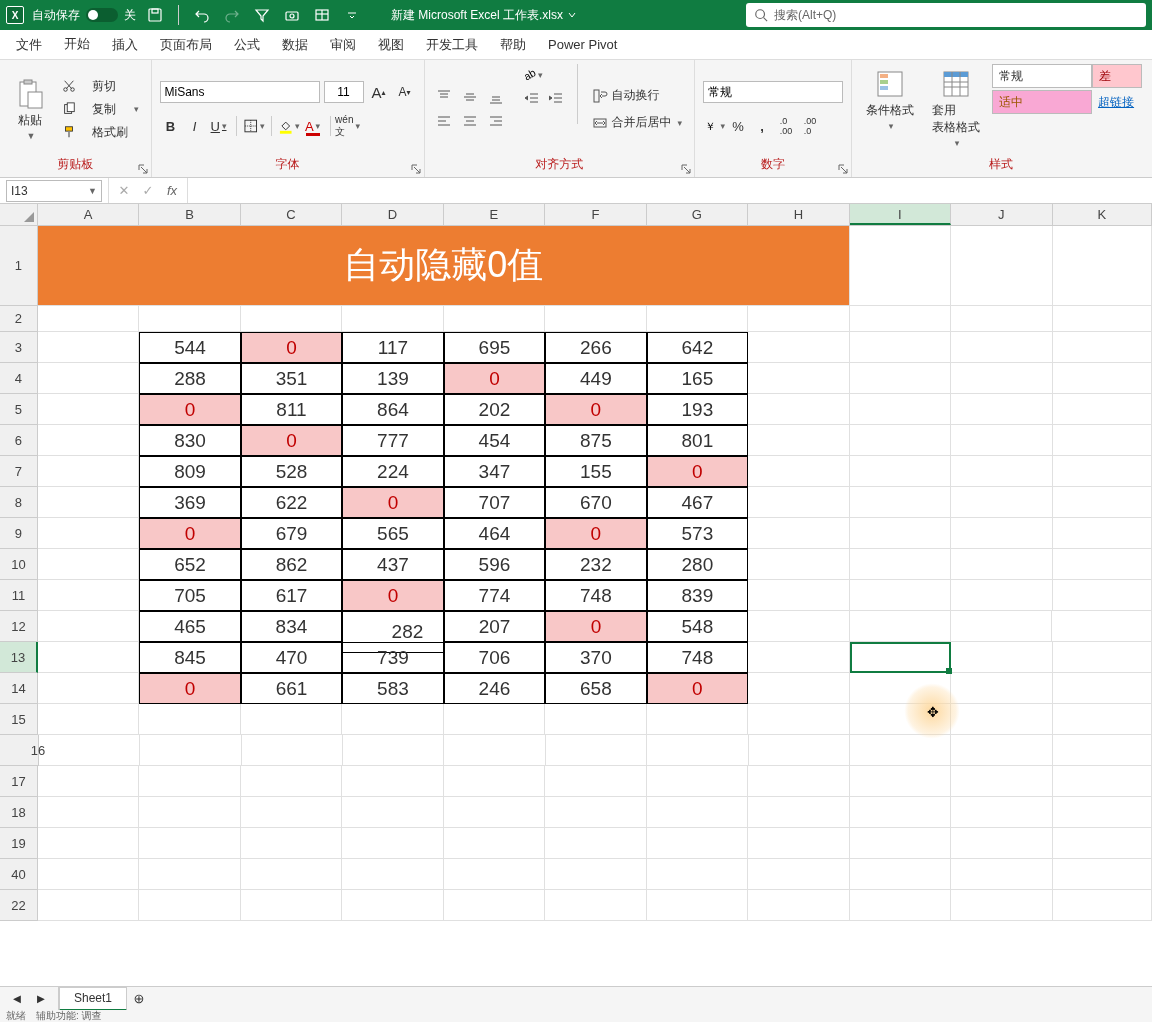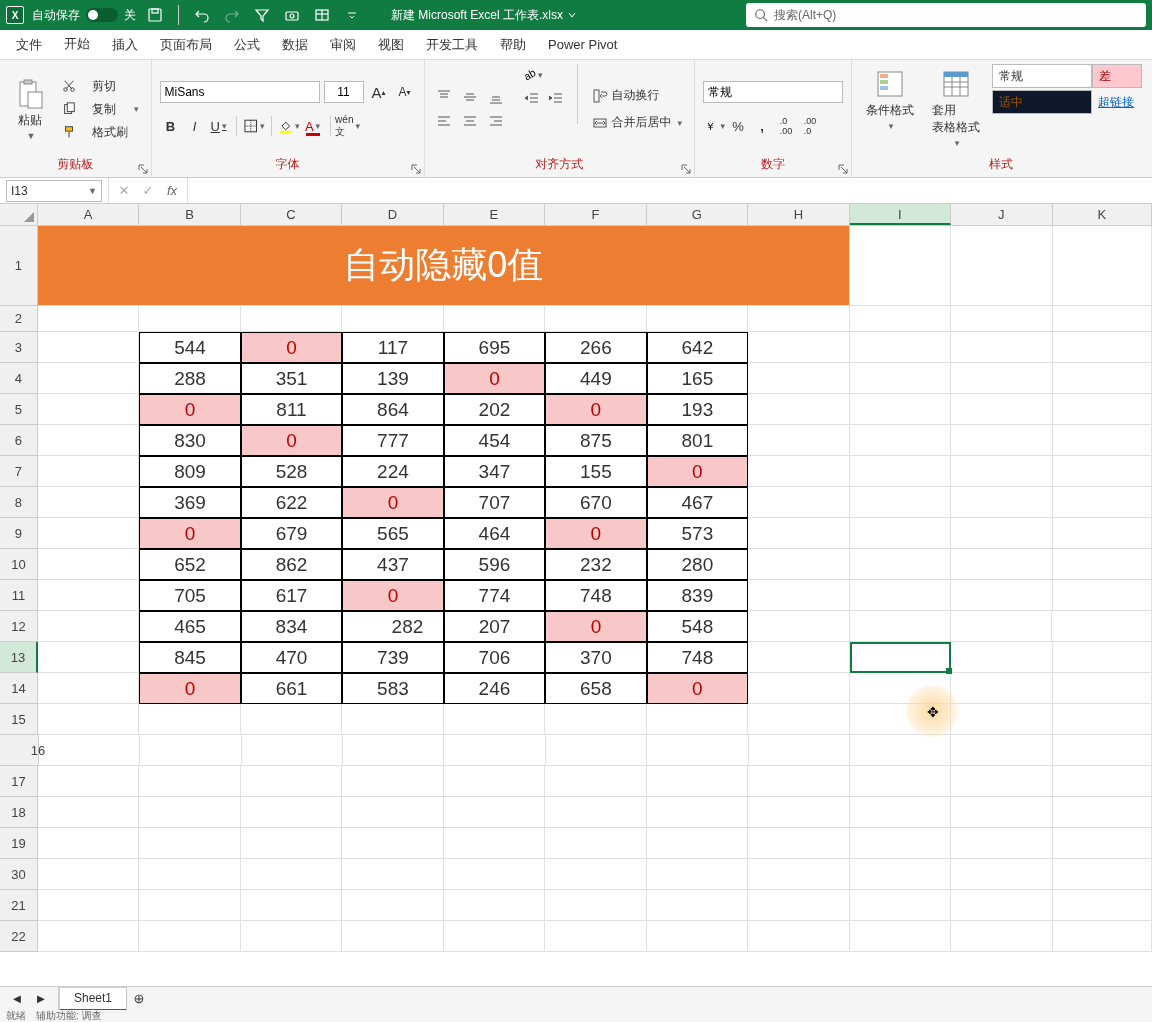--- a/index.html
+++ b/index.html
@@ -47,21 +47,21 @@
 .num-fmt { width:140px; height:22px; border:1px solid #bbb; background:#fff; padding:0 4px; font-size:12px; }
 .num-row { display:flex; gap:2px; margin-top:6px; }
 
 .style-btn { display:flex; flex-direction:column; align-items:center; gap:2px; font-size:12px; padding:4px 6px; cursor:pointer; }
 .style-btn svg { width:32px; height:32px; }
 
 .style-gallery { display:flex; flex-direction:column; gap:2px; }
 .style-cell { width:100px; height:24px; border:1px solid #bbb; display:flex; align-items:center; padding:0 6px; font-size:12px; }
 .style-normal { background:#fff; }
 .style-bad { background:#ffc7ce; color:#9c0006; }
-.style-ok { background:#0f172a; color:#9c5700; }
+.style-ok { background:#f9a8d4; color:#9c5700; }
 .style-link { color:#0563c1; text-decoration:underline; }
 
 .corner-arrow { position:absolute; right:3px; bottom:3px; width:10px; height:10px; }
 
 
 .fbar { height:26px; border-bottom:1px solid #ccc; display:flex; align-items:center; }
 .name-box { width:96px; height:22px; border:1px solid #bbb; margin:0 6px; padding:0 4px; font-size:12px; display:flex; align-items:center; justify-content:space-between; }
 .fx-btns { display:flex; gap:2px; padding:0 4px; border-left:1px solid #ddd; border-right:1px solid #ddd; height:100%; align-items:center; }
 .fx-label { font-style:italic; color:#666; padding:0 6px; font-size:13px; }
 .formula-input { flex:1; height:100%; padding:0 6px; }
@@ -605,21 +605,21 @@
         <div class="cell" style="width: 102px; height: 31px;"></div>
         <div class="cell" style="width: 102px; height: 31px;"></div>
         <div class="cell" style="width: 102px; height: 31px;"></div>
         <div class="cell" style="width: 100px; height: 31px;"></div>
       </div>
       <div class="row" style="height: 31px;">
         <div class="row-h" style="height: 31px;">12</div>
         <div class="cell" style="width: 102px; height: 31px;"></div>
         <div class="cell data-cell" style="width: 102px; height: 31px;">465</div>
         <div class="cell data-cell" style="width: 102px; height: 31px;">834</div>
-        <div class="cell data-cell" style="width: 102px; height: 31px; padding-left: 29px;">282</div>
+        <div class="cell data-cell" style="width: 102px; height: 42px; padding-left: 29px;">282</div>
         <div class="cell data-cell" style="width: 102px; height: 31px;">207</div>
         <div class="cell data-cell zero" style="width: 102px; height: 31px;">0</div>
         <div class="cell data-cell" style="width: 102px; height: 31px;">548</div>
         <div class="cell" style="width: 102px; height: 31px;"></div>
         <div class="cell" style="width: 102px; height: 31px;"></div>
         <div class="cell" style="width: 102px; height: 31px;"></div>
         <div class="cell" style="width: 100px; height: 31px;"></div>
       </div>
       <div class="row" style="height: 31px;">
         <div class="row-h sel" style="height: 31px;">13</div>
@@ -715,35 +715,21 @@
         <div class="cell" style="width: 102px; height: 31px;"></div>
         <div class="cell" style="width: 102px; height: 31px;"></div>
         <div class="cell" style="width: 102px; height: 31px;"></div>
         <div class="cell" style="width: 102px; height: 31px;"></div>
         <div class="cell" style="width: 102px; height: 31px;"></div>
         <div class="cell" style="width: 102px; height: 31px;"></div>
         <div class="cell" style="width: 102px; height: 31px;"></div>
         <div class="cell" style="width: 100px; height: 31px;"></div>
       </div>
       <div class="row" style="height: 31px;">
-        <div class="row-h" style="height: 31px;">30</div>
-        <div class="cell" style="width: 102px; height: 31px;"></div>
-        <div class="cell" style="width: 102px; height: 31px;"></div>
-        <div class="cell" style="width: 102px; height: 31px;"></div>
-        <div class="cell" style="width: 102px; height: 31px;"></div>
-        <div class="cell" style="width: 102px; height: 31px;"></div>
-        <div class="cell" style="width: 102px; height: 31px;"></div>
-        <div class="cell" style="width: 102px; height: 31px;"></div>
-        <div class="cell" style="width: 102px; height: 31px;"></div>
-        <div class="cell" style="width: 102px; height: 31px;"></div>
-        <div class="cell" style="width: 102px; height: 31px;"></div>
-        <div class="cell" style="width: 100px; height: 31px;"></div>
-      </div>
-      <div class="row" style="height: 31px;">
-        <div class="row-h" style="height: 31px;">21</div>
+        <div class="row-h" style="height: 31px;">40</div>
         <div class="cell" style="width: 102px; height: 31px;"></div>
         <div class="cell" style="width: 102px; height: 31px;"></div>
         <div class="cell" style="width: 102px; height: 31px;"></div>
         <div class="cell" style="width: 102px; height: 31px;"></div>
         <div class="cell" style="width: 102px; height: 31px;"></div>
         <div class="cell" style="width: 102px; height: 31px;"></div>
         <div class="cell" style="width: 102px; height: 31px;"></div>
         <div class="cell" style="width: 102px; height: 31px;"></div>
         <div class="cell" style="width: 102px; height: 31px;"></div>
         <div class="cell" style="width: 102px; height: 31px;"></div>

